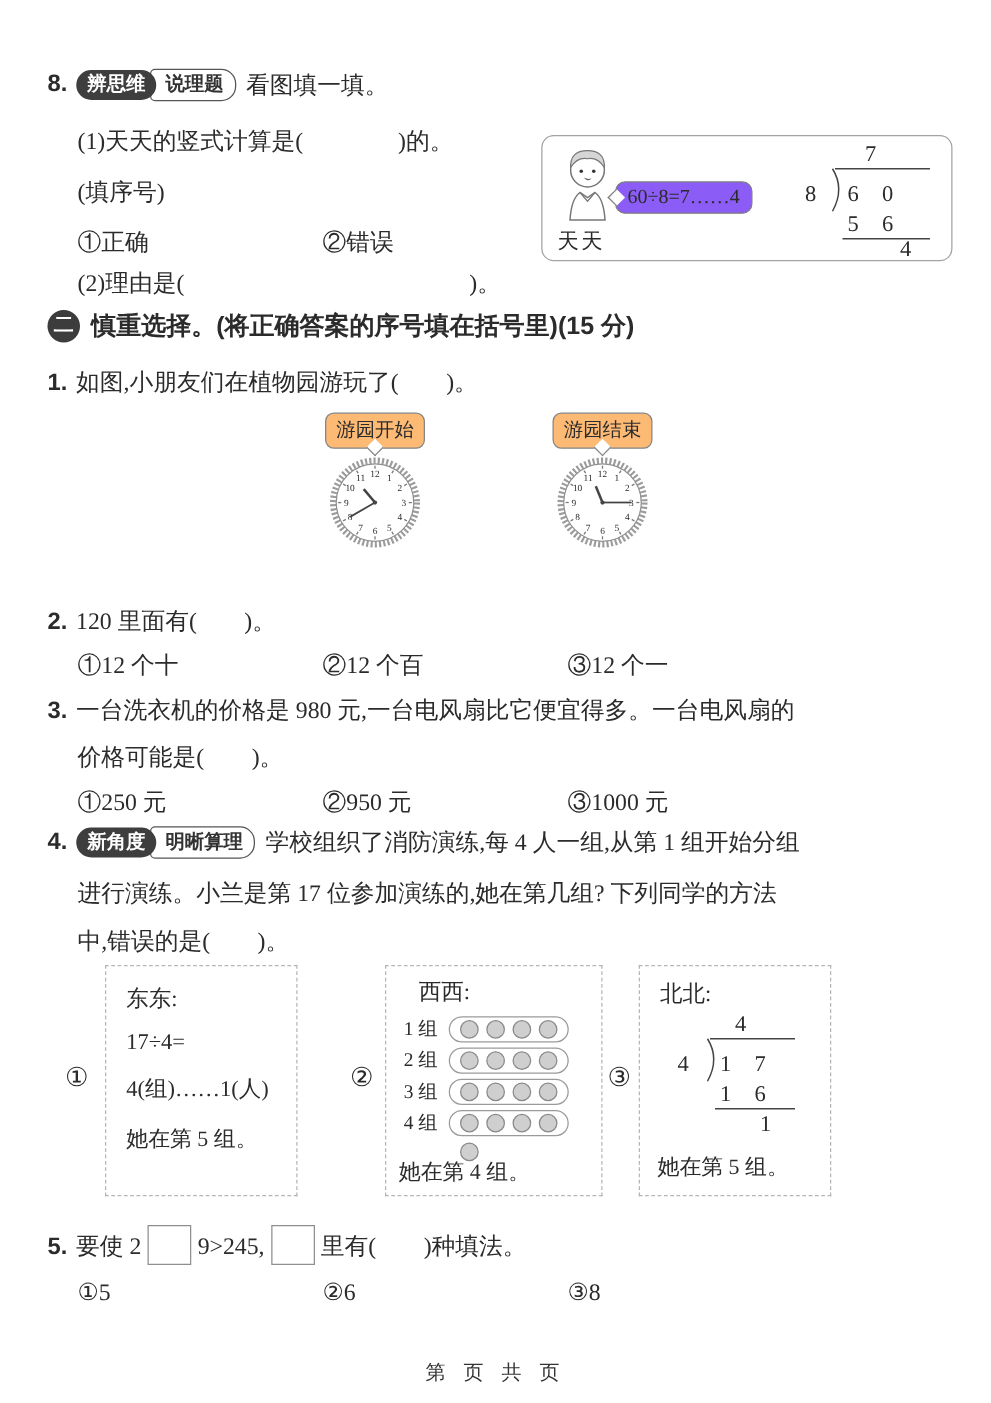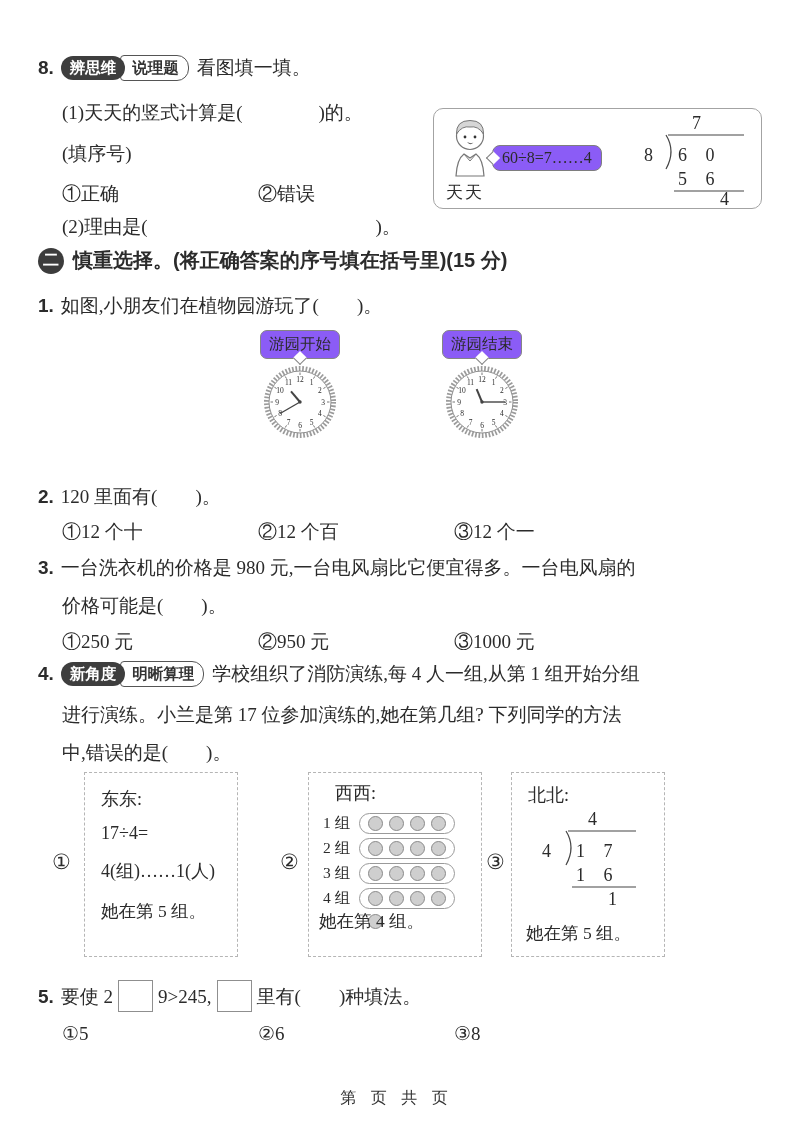--- a/index.html
+++ b/index.html
@@ -30,21 +30,21 @@
   .figbox{border:1.5px solid #a3a3a3;border-radius:10px;background:#fff;}
   .boyname{font-size:17px;letter-spacing:2px;}
   .bubble{position:absolute;border:1.2px solid #7e7e7e;border-radius:8px;background:#8b5cf6;
           font-size:16px;padding:3px 9px;white-space:pre;}
   .bubble::before{content:"";position:absolute;left:-5.5px;top:50%;width:9px;height:9px;background:#fff;
           border-left:1.2px solid #7e7e7e;border-bottom:1.2px solid #7e7e7e;
           transform:translateY(-50%) rotate(45deg);}
   
   .clockfig{width:96px;text-align:center;}
   .tag{position:relative;display:inline-block;border:1.3px solid #858585;border-radius:7px;
-       background:#8b5cf6;font-size:15.5px;padding:3px 8px;white-space:pre;}
+       background:#fdba74;font-size:15.5px;padding:3px 8px;white-space:pre;}
   .tag::after{content:"";position:absolute;left:50%;bottom:-5.4px;width:9px;height:9px;background:#fff;
        border-right:1.3px solid #858585;border-bottom:1.3px solid #858585;
        transform:translateX(-50%) rotate(45deg);}
   .clock-wrap{margin-top:5px;}
   
   .dbox{border:1.6px dashed #b5b5b5;background:#fff;}
   .marker{font-size:21px;}
   .bline{font-size:18px;height:36px;white-space:pre;text-align:right;}
   .b2title{font-size:18px;height:28px;white-space:pre;}
   .crow{display:flex;align-items:center;height:25px;}
@@ -240,21 +240,21 @@
             <span class="dot"></span>
             <span class="dot"></span>
             <span class="dot"></span>
             <span class="dot"></span>
           </span>
         </div>
         <div class="crow extra">
           <span class="dot"></span>
         </div>
       </div>
-    <div class="abs bresult" style="left:10px;top:136px;">她在第 4 组。</div>
+    <div class="abs bresult" style="left:10px;top:152px;">她在第 4 组。</div>
   </div>
 
   <div class="abs marker" style="left:486px;top:850px;">③</div>
   <div class="abs dbox" style="left:511px;top:772px;width:152px;height:183px;">
     <div class="abs b2title" style="left:16px;top:10px;">北北:</div>
     <svg class="abs" style="left:18px;top:36px;" width="112" height="102" viewBox="0 0 112 102">
       <text x="58" y="16" font-size="18">4</text>
       <line x1="38" y1="22" x2="106" y2="22" stroke="#444" stroke-width="1.2"></line>
       <path d="M36 22 Q46 38 36 56" fill="none" stroke="#444" stroke-width="1.2"></path>
       <text x="12" y="48" font-size="18">4</text>

